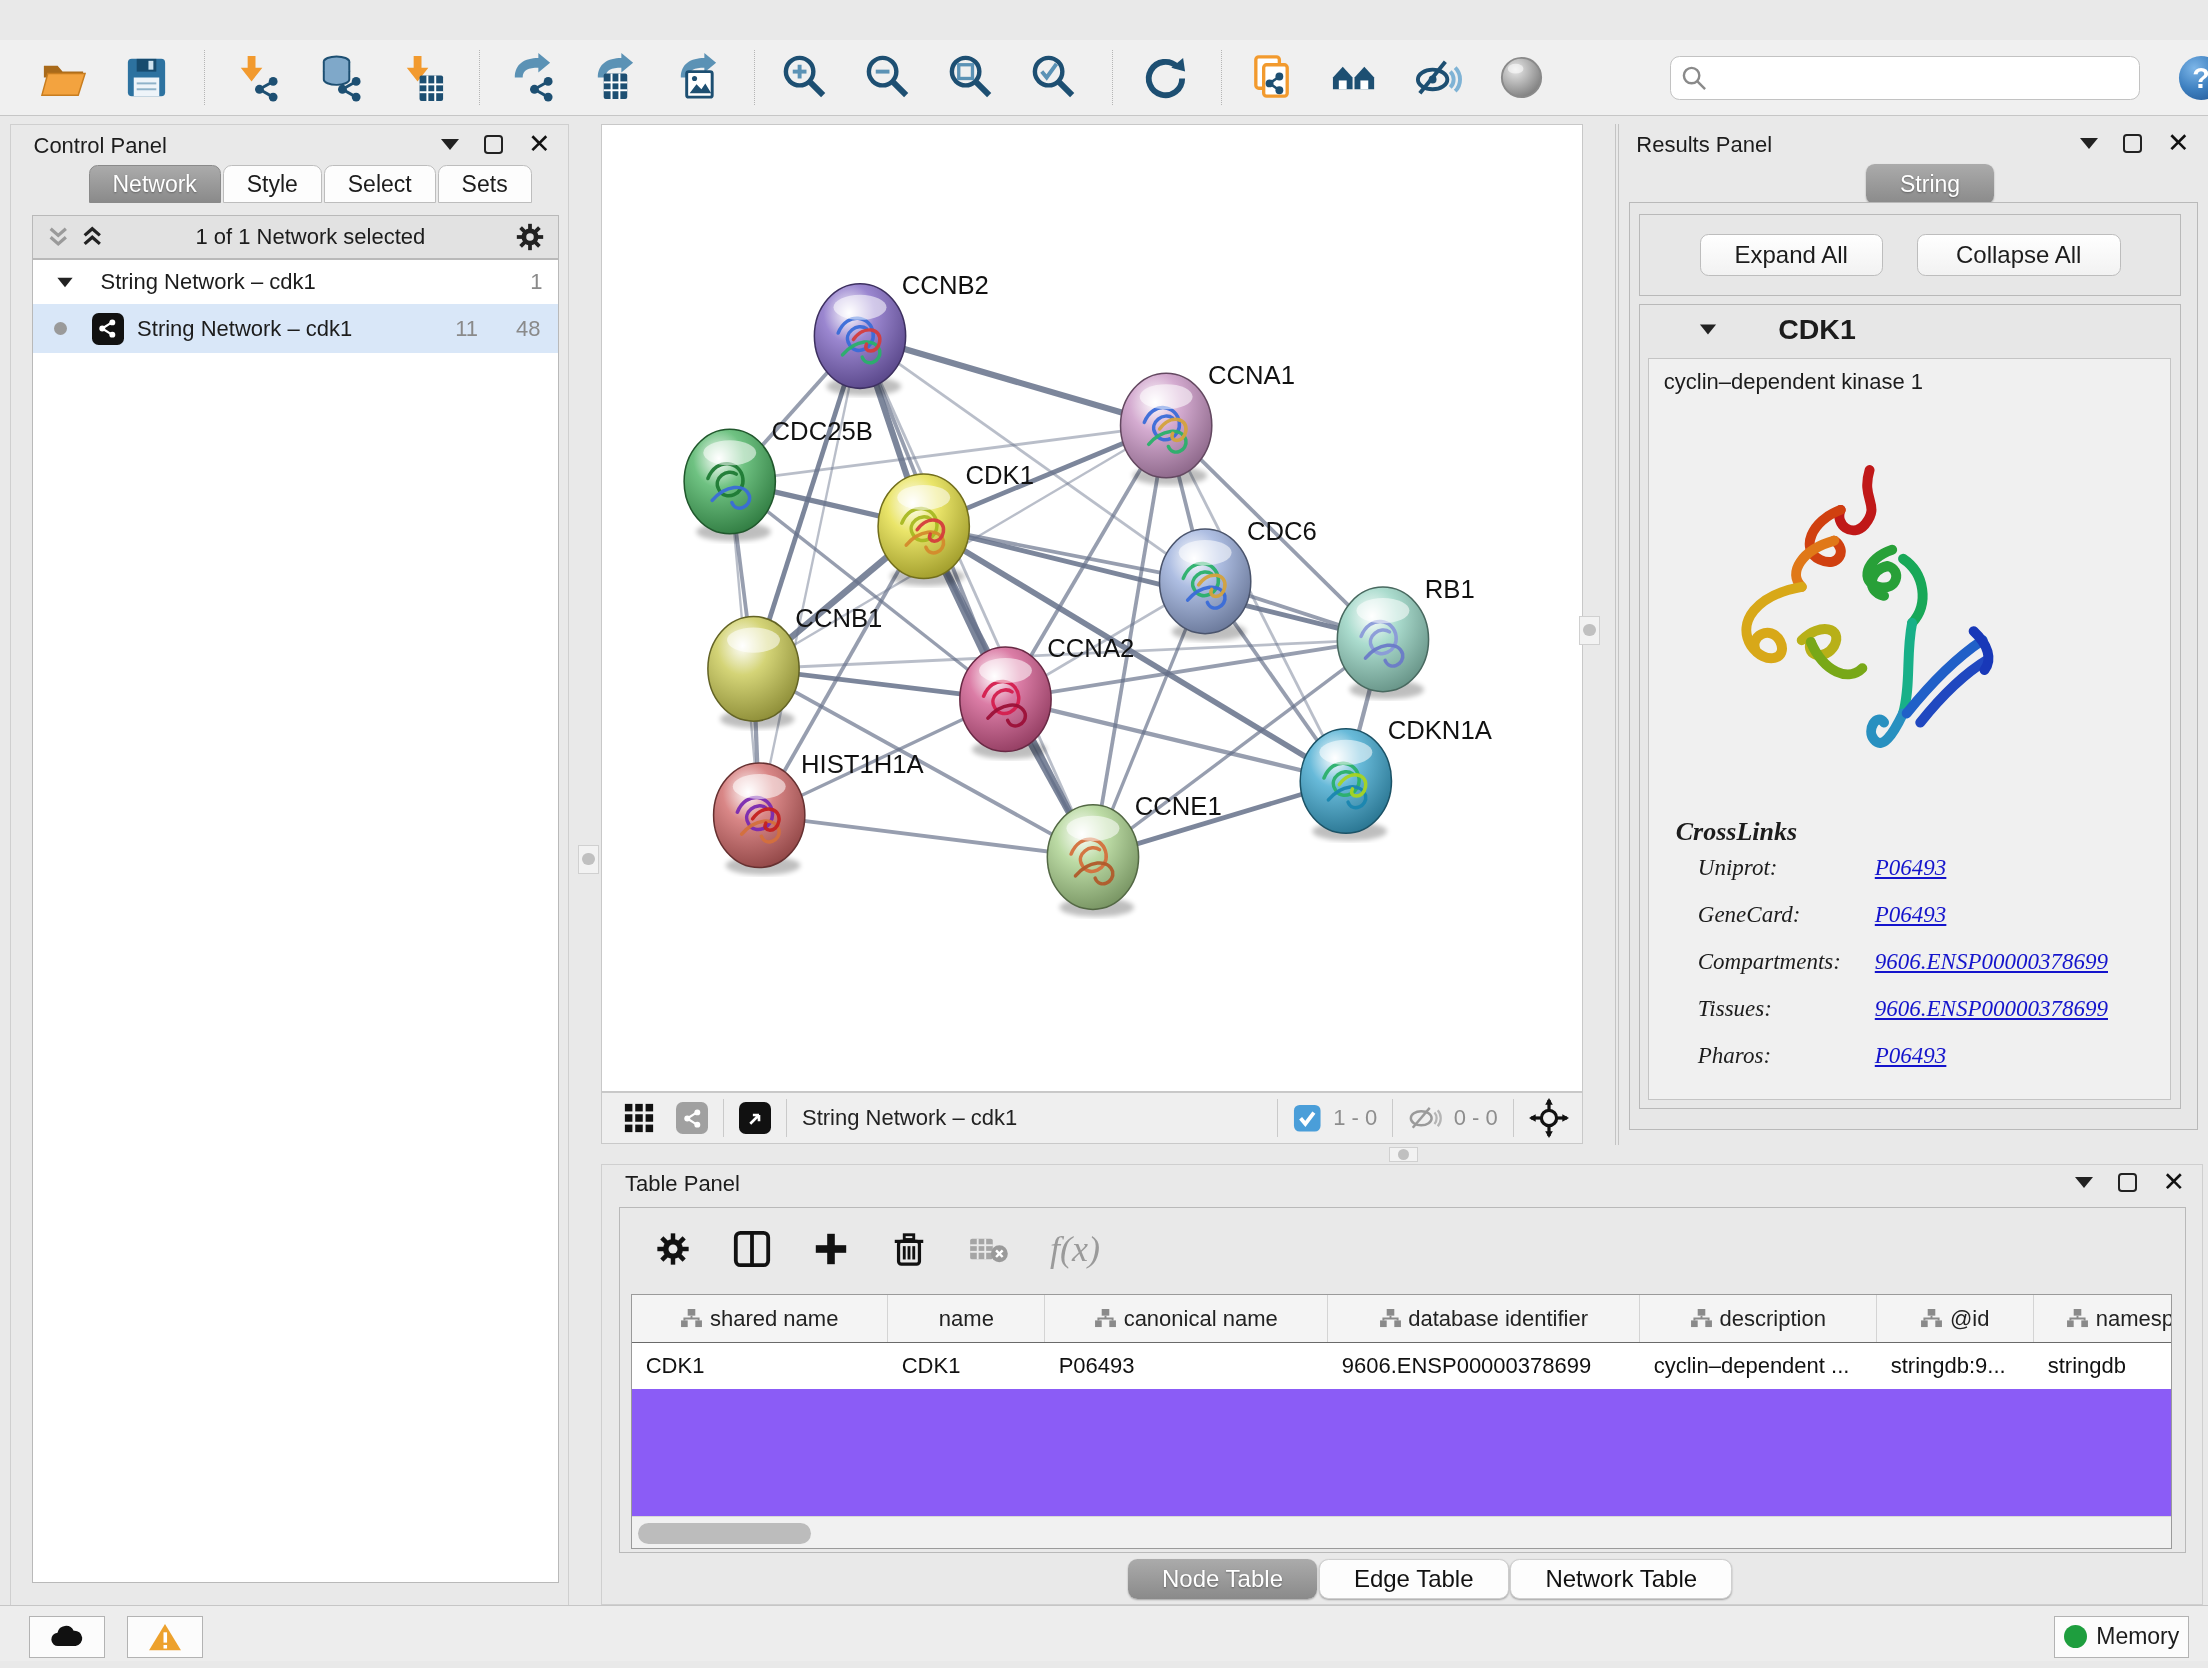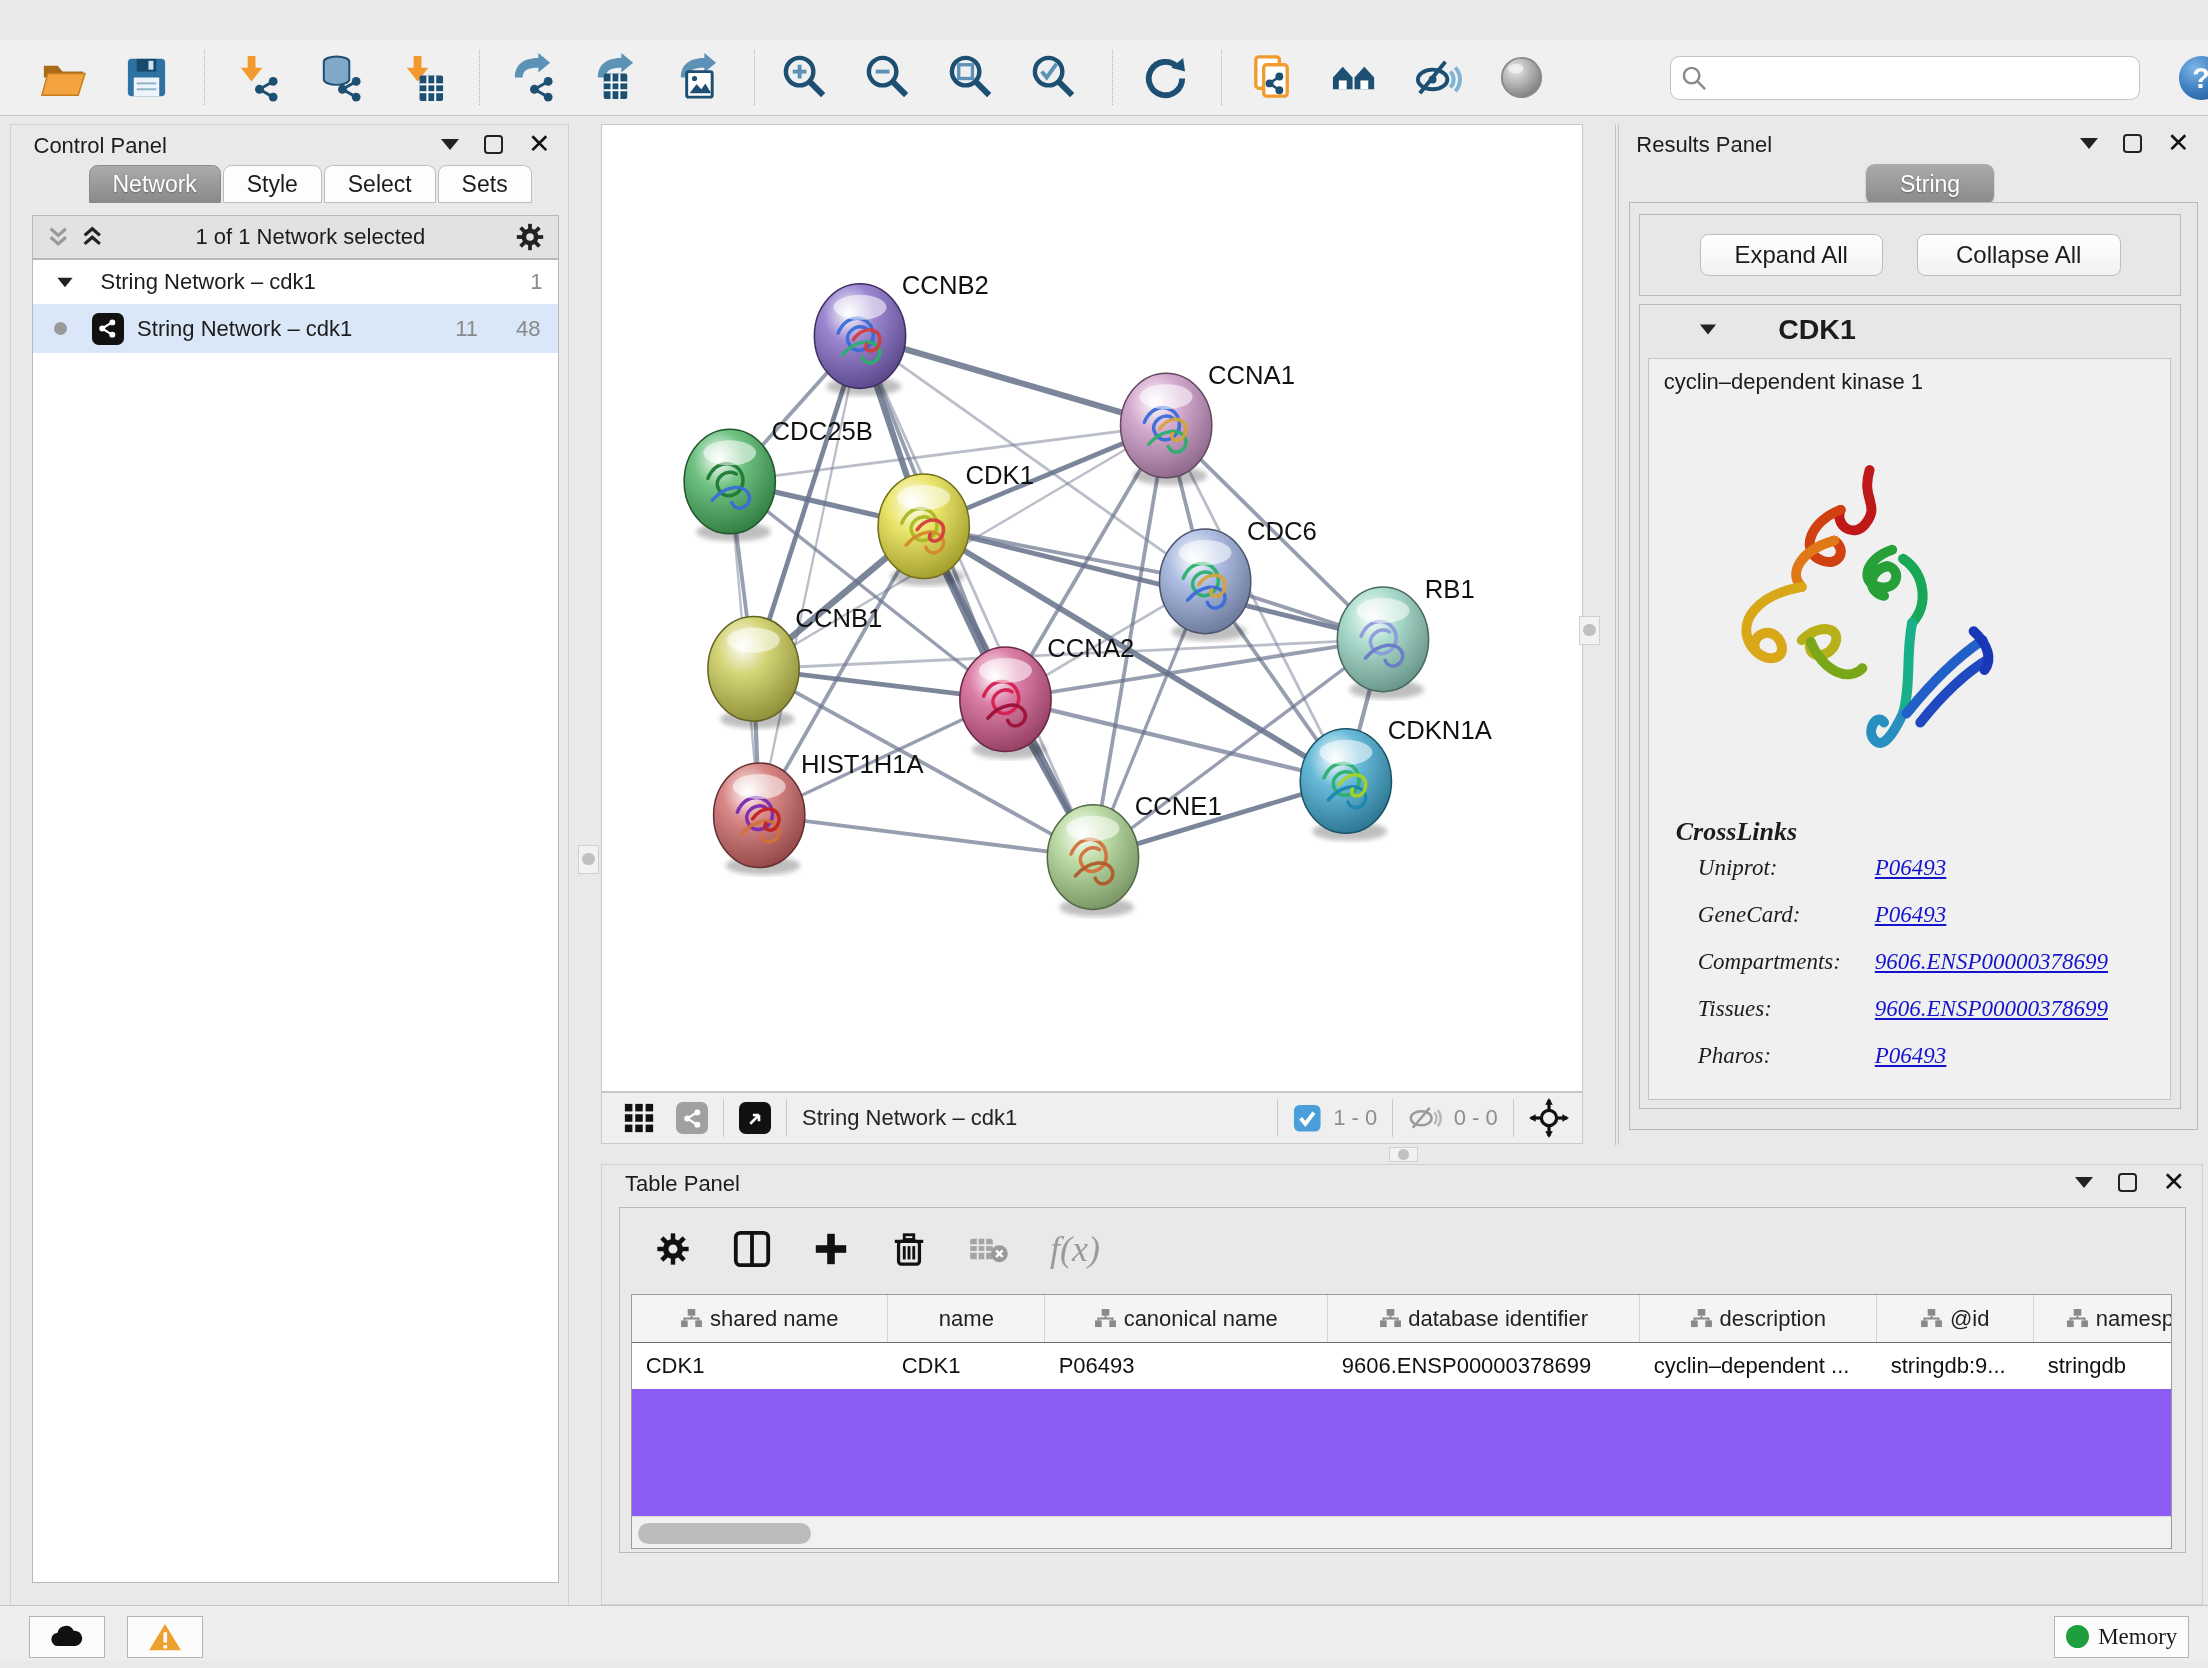--- a/index.html
+++ b/index.html
@@ -64,21 +64,21 @@
   .serif{font-family:"Liberation Serif","DejaVu Serif",serif;font-style:italic;}
 
   
   .thead-cell{display:flex;align-items:center;justify-content:center;gap:7.6px;font-size:22px;color:#222;
               border-right:1px solid #d4d4d4;height:100%;overflow:hidden;white-space:nowrap;flex:none;}
   .tcell{font-size:22px;color:#111;height:100%;display:flex;align-items:center;padding-left:13.3px;
          overflow:hidden;white-space:nowrap;flex:none;}
   .scroll-thumb{position:absolute;left:5.7px;top:5.7px;width:173px;height:21px;border-radius:10.5px;background:#bcbcbc;}
 
   
-  .statusbar{left:0;top:1605px;width:2208px;height:56px;background:#ededed;border-top:1px solid #c6c6c6;font-family:Liberation Serif, serif;}
+  .statusbar{left:0;top:1605px;width:2208px;height:56px;background:#ededed;border-top:1px solid #c6c6c6;}
   .st-btn{position:absolute;top:9.5px;height:42px;background:#fcfcfc;border:1.9px solid #b3b3b3;
           display:flex;align-items:center;justify-content:center;cursor:pointer;}
 </style>
 </head>
 <body>
 
 <div class="window">
 
 
   <div class="abs toolbar">
@@ -860,20 +860,25 @@
             <div class="tcell" style="width: 237px;">cyclin–dependent ...</div>
             <div class="tcell" style="width: 157px;">stringdb:9...</div>
             <div class="tcell" style="width: 209px;">stringdb</div>
           </div>
         <div class="abs" style="left:0;bottom:0;width:100%;height:32px;background:#f1f1f1;border-top:1px solid #d8d8d8;">
           <div class="scroll-thumb"></div>
         </div>
       </div>
     </div>
 
+    <div id="table-tabs" class="abs" style="left:526px;top:394px;display:flex;">
+        <div class="pill-tab" style="border-radius: 9.5px; margin-right: 1.9px; font-size: 24px;">Node Table</div>
+        <div class="pill-tab" style="background: rgb(253, 253, 253); color: rgb(17, 17, 17); text-shadow: none; border: 1px solid rgb(207, 207, 207); border-radius: 9.5px; margin-right: 1.9px; font-size: 24px;">Edge Table</div>
+        <div class="pill-tab" style="background: rgb(253, 253, 253); color: rgb(17, 17, 17); text-shadow: none; border: 1px solid rgb(207, 207, 207); border-radius: 9.5px; margin-right: 1.9px; font-size: 24px;">Network Table</div>
+      </div>
   </div>
 
   <div class="abs statusbar">
     <div class="st-btn" style="left:28.5px;width:76px;">
       <svg width="38" height="27" viewBox="0 0 40 28">
         <path d="M11 24 a7 7 0 0 1 -1-14 a9 9 0 0 1 17-2 a7.5 7.5 0 0 1 2 16z" fill="#111"></path>
       </svg>
     </div>
     <div class="st-btn" style="left:127px;width:76px;">
       <svg width="34" height="30" viewBox="0 0 36 32">

